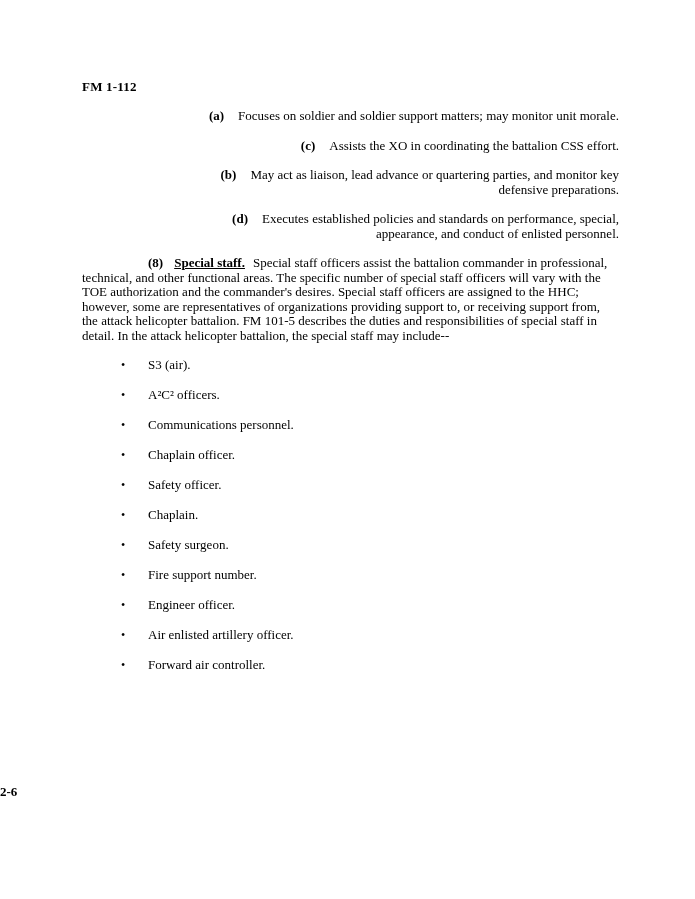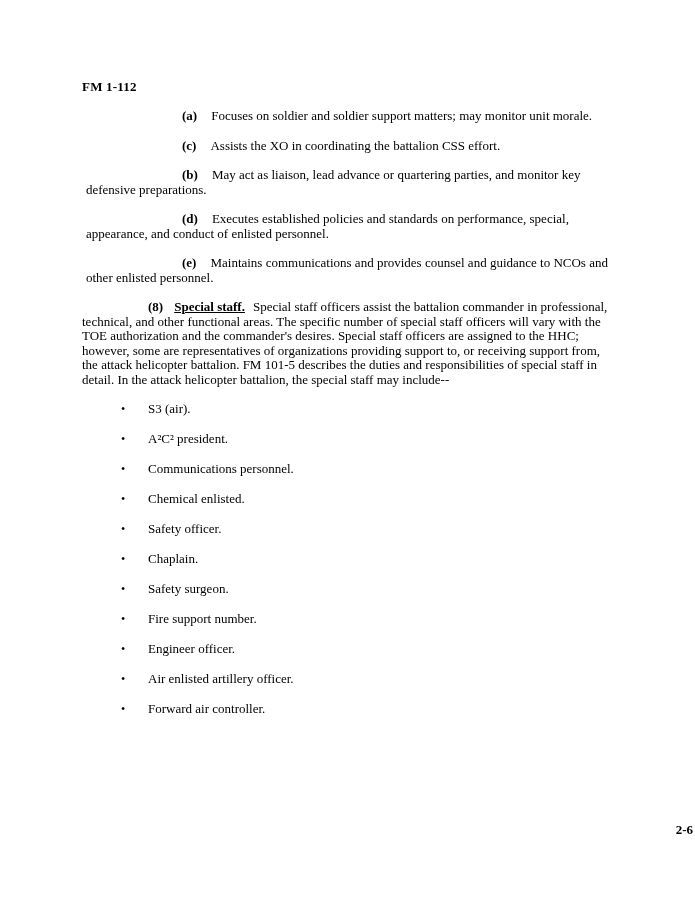--- a/index.html
+++ b/index.html
@@ -26,21 +26,21 @@
   .doc-header {
     font-weight: bold;
     font-size: 13px;
     letter-spacing: 0.2px;
     margin: 0 0 14px 0;
   }
   p.lettered {
     margin: 0 0 15px 4px;
     line-height: 14.5px;
     text-indent: 96px;
-    text-align: left;
+    text-align: right;
   }
   p.numbered {
     margin: 12px 0 15px 0;
     line-height: 14.5px;
     text-indent: 66px;
     text-align: left;
   }
   .para-label {
     font-weight: bold;
     margin-right: 14px;
@@ -68,22 +68,22 @@
   ul.bullet-list li .bullet-marker {
     position: absolute;
     left: 39px;
     top: 0;
     font-size: 12px;
   }
   .doc-footer {
     position: absolute;
     left: 0;
     right: 0;
-    top: 822px;
-    text-align: right;
+    top: 784px;
+    text-align: left;
     font-weight: bold;
     font-size: 13px;
   }
 </style>
 </head>
 <body>
 
 <div class="page">
   <div class="content">
 
@@ -98,34 +98,31 @@
     </p>
 
     <p class="lettered">
       <span class="para-label">(b)</span><span>May act as liaison, lead advance or quartering parties, and monitor key defensive preparations.</span>
     </p>
 
     <p class="lettered">
       <span class="para-label">(d)</span><span>Executes established policies and standards on performance, special, appearance, and conduct of enlisted personnel.</span>
     </p>
 
-    <p class="lettered">
-      <span class="para-label">(e)</span><span>Maintains communications and provides counsel and guidance to NCOs and other enlisted personnel.</span>
-    </p>
 
 
     <p class="numbered">
       <span class="num-label">(8)</span><span class="heading-underline">Special staff.</span><span>Special staff officers assist the battalion commander in professional, technical, and other functional areas.  The specific number of special staff officers will vary with the TOE authorization and the commander's desires.  Special staff officers are assigned to the HHC; however, some are representatives of organizations providing support to, or receiving support from, the attack helicopter battalion.  FM 101-5 describes the duties and responsibilities of special staff in detail.  In the attack helicopter battalion, the special staff may include--</span>
     </p>
 
     <ul class="bullet-list">
       <li><span class="bullet-marker">•</span><span>S3 (air).</span></li>
-      <li><span class="bullet-marker">•</span><span>A²C² president.</span></li>
+      <li><span class="bullet-marker">•</span><span>A²C² officers.</span></li>
       <li><span class="bullet-marker">•</span><span>Communications personnel.</span></li>
-      <li><span class="bullet-marker">•</span><span>Chemical enlisted.</span></li>
+      <li><span class="bullet-marker">•</span><span>Chaplain officer.</span></li>
       <li><span class="bullet-marker">•</span><span>Safety officer.</span></li>
       <li><span class="bullet-marker">•</span><span>Chaplain.</span></li>
       <li><span class="bullet-marker">•</span><span>Safety surgeon.</span></li>
       <li><span class="bullet-marker">•</span><span>Fire support number.</span></li>
       <li><span class="bullet-marker">•</span><span>Engineer officer.</span></li>
       <li><span class="bullet-marker">•</span><span>Air enlisted artillery officer.</span></li>
       <li><span class="bullet-marker">•</span><span>Forward air controller.</span></li>
     </ul>
 
   </div>

